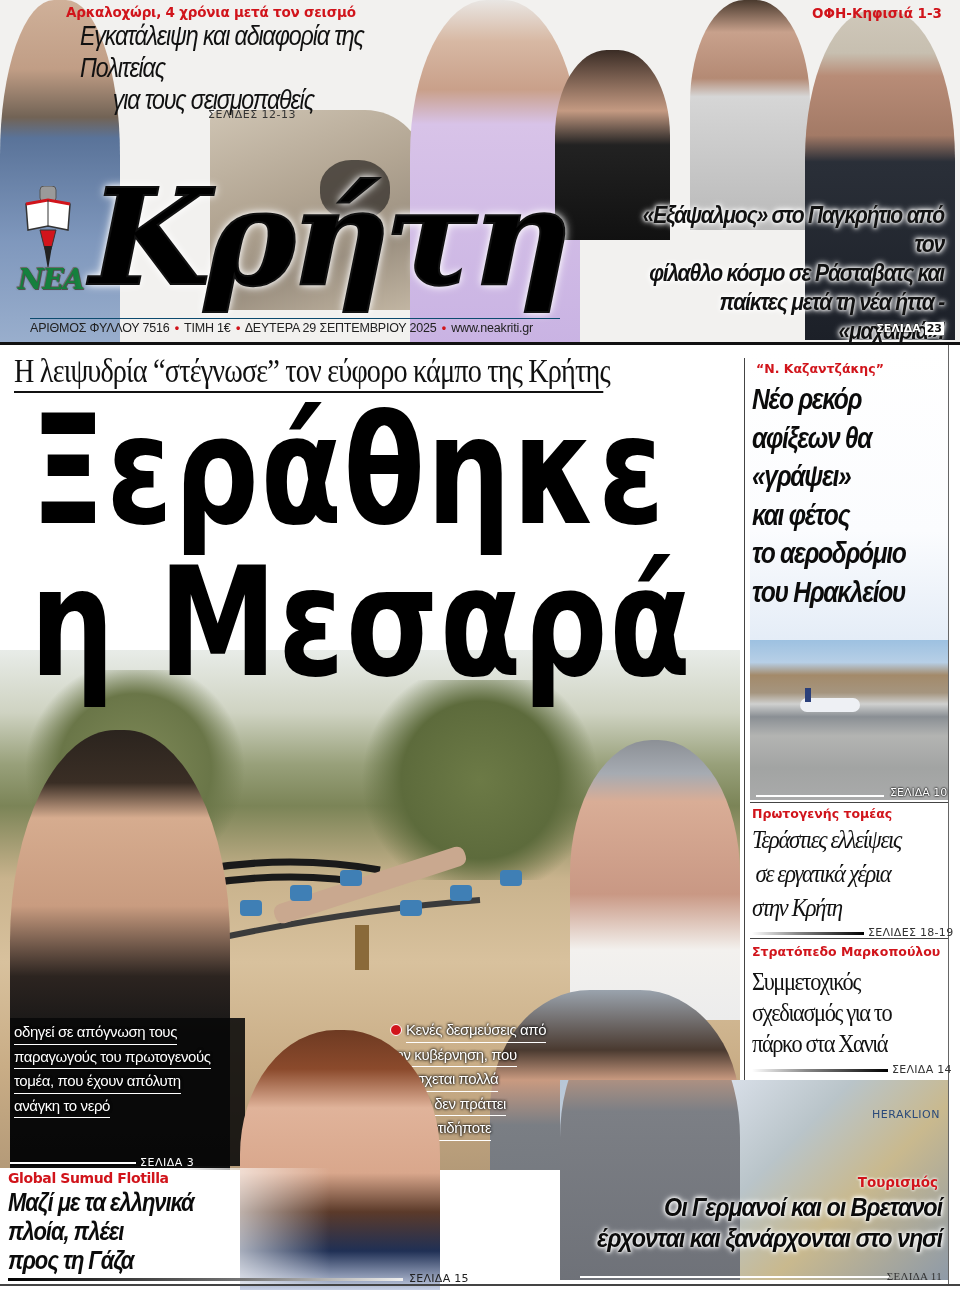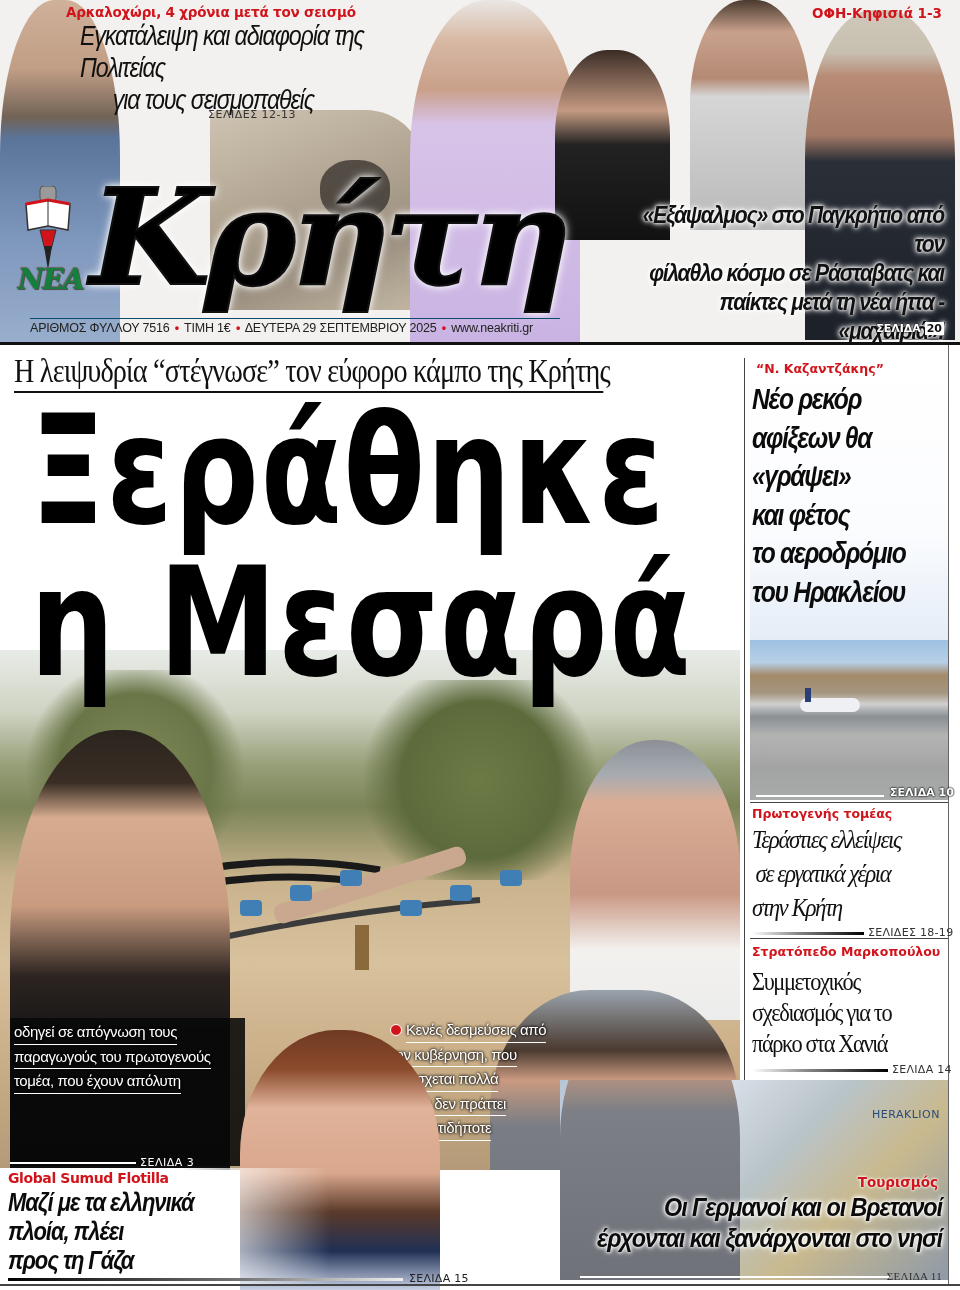--- a/index.html
+++ b/index.html
@@ -63,21 +63,21 @@
 
   
   .rc-sep { left: 744px; top: 358px; width: 1px; height: 920px; background: #444; }
   .rc-sep2 { left: 948px; top: 345px; width: 1px; height: 940px; background: #666; }
   .rc-box1 { left: 750px; top: 352px; width: 198px; height: 448px; background: linear-gradient(180deg,#ffffff 0%,#fbfcfe 40%,#dfe9f5 70%,#c9dcf0 100%); }
   .rc-kicker1 { left: 756px; top: 361px; font-size: 12.5px; }
   .rc-head1 { left: 752px; top: 380px; width: 200px; font-size: 30px; line-height: 38.5px; font-weight: 700; font-style: italic; font-family: "Liberation Sans", sans-serif; letter-spacing: -1.6px; transform: scaleX(.82); transform-origin: left top; color: #0b0b0b; }
   .rc-photo-airport { left: 750px; top: 640px; width: 198px; height: 160px; background: linear-gradient(180deg,#9dc1e1 0%,#b7cfe6 14%,#a38a6a 22%,#a5957f 33%,#cfd0cf 40%,#8a8f94 48%,#b3b4b2 60%,#a2a4a3 80%,#a9aaaa 100%); overflow: hidden; }
   .airport-plane { left: 50px; top: 58px; width: 60px; height: 14px; background: #eef0f4; border-radius: 8px; }
   .airport-tail { left: 55px; top: 48px; width: 6px; height: 14px; background: #2a3f7a; }
-  .rc-page1 { left: 890px; top: 786px; font-size: 11px; color: #fff; font-weight: 700; font-family: "DejaVu Sans", sans-serif; text-shadow: 0 0 2px #000, 0 0 2px #000; }
+  .rc-page1 { left: 890px; top: 786px; font-size: 11px; color: #fff; font-weight: 400; font-family: "DejaVu Sans", sans-serif; text-shadow: 0 0 2px #000, 0 0 2px #000; }
   .rc-rule1 { left: 756px; top: 795px; width: 128px; height: 2px; background: #fff; }
   .rc-div1 { left: 750px; top: 802px; width: 198px; height: 1px; background: #444; }
 
   .rc-kicker2 { left: 752px; top: 806px; font-size: 12.5px; }
   .rc-head2 { left: 752px; top: 823px; width: 200px; font-size: 26px; line-height: 34px; font-style: italic; font-family: "Liberation Serif", serif; letter-spacing: -1.6px; color: #111; transform: scaleX(.88); transform-origin: left top; }
   .rc-head2 .l2 { padding-left: 4px; }
   .rc-page2 { left: 868px; top: 926px; font-size: 11px; color: #333; font-family: "DejaVu Sans", sans-serif; letter-spacing: .3px; }
   .rc-rule2 { left: 752px; top: 932px; width: 112px; height: 3px; background: linear-gradient(90deg,#fff 0%,#888 40%,#000 100%); }
   .rc-div2 { left: 750px; top: 938px; width: 198px; height: 1px; background: #444; }
 
@@ -144,21 +144,21 @@
     <span>www.neakriti.gr</span>
   </div>
 
   <div class="abs sports-headline">
     <div>«Εξάψαλμος» στο Παγκρήτιο από τον</div>
     <div>φίλαθλο κόσμο σε Ράσταβατς και</div>
     <div>παίκτες μετά τη νέα ήττα - «μαχαιριά»!</div>
   </div>
   <div class="abs sports-page">
     <span>ΣΕΛΙΔΑ</span>
-    <b>20</b>
+    <b>23</b>
   </div>
 </div>
 
 <div class="abs subhead">Η λειψυδρία “στέγνωσε” τον εύφορο κάμπο της Κρήτης</div>
 
 <div class="abs field-photo">
   <div class="abs fp-tree1"></div>
   <div class="abs fp-tree2"></div>
   <svg class="abs fp-pipes" viewBox="0 0 440 130">
     <path d="M0 40 Q120 10 230 30" stroke="#1a1a1a" stroke-width="7" fill="none"></path>
@@ -182,20 +182,21 @@
 
 <div class="abs lead-title">
   <div>Ξεράθηκε</div>
   <div class="l2">η Μεσαρά</div>
 </div>
 
 <div class="abs caption-box caption-left">
   <div><span class="line">οδηγεί σε απόγνωση τους</span></div>
   <div><span class="line">παραγωγούς του πρωτογενούς</span></div>
   <div><span class="line">τομέα, που έχουν απόλυτη</span></div>
+  <div><span class="line">ανάγκη το νερό</span></div>
 </div>
 <div class="abs rule-l"></div>
 <div class="abs page-ref-inv page-ref-l">ΣΕΛΙΔΑ 3</div>
 
 <div class="abs caption-box caption-right">
   <div><span class="red-bullet"></span><span class="line">Κενές δεσμεύσεις από</span></div>
   <div><span class="line">την κυβέρνηση, που</span></div>
   <div><span class="line">υπόσχεται πολλά</span></div>
   <div style="padding-left:10px"><span class="line">αλλά δεν πράττει</span></div>
   <div style="padding-left:40px"><span class="line">οτιδήποτε</span></div>

